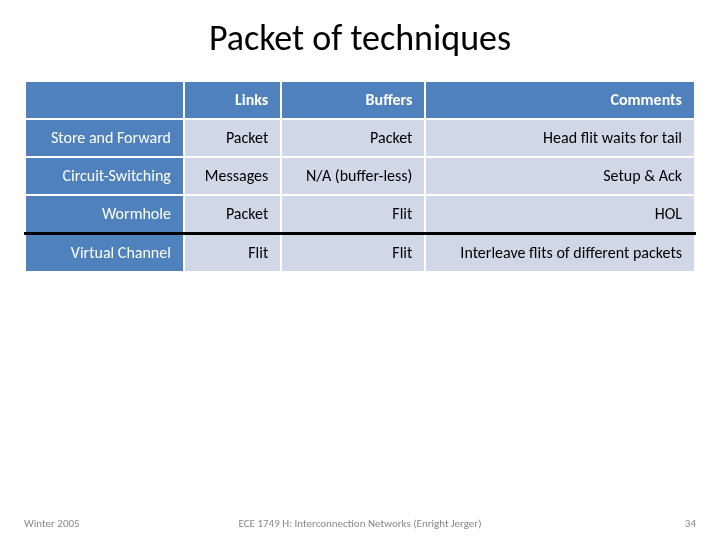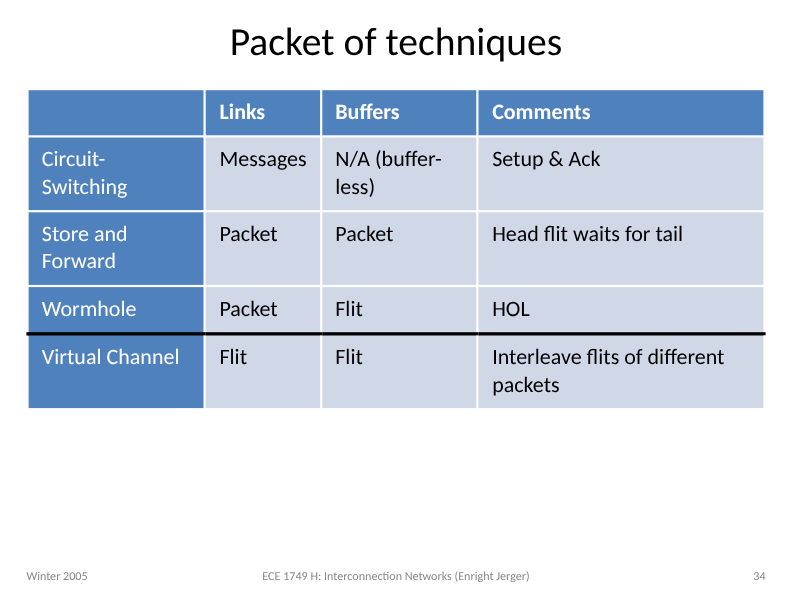--- a/index.html
+++ b/index.html
@@ -23,22 +23,22 @@
   .table-wrap {
     padding: 0 24px;
   }
   table {
     width: 100%;
     border-collapse: collapse;
     border: 2px solid #fff;
   }
   th, td {
     padding: 8px 12px;
-    text-align: left;
-    font-size: 20px;
+    text-align: right;
+    font-size: 16px;
     border: 2px solid #fff;
     vertical-align: top;
     line-height: 1.25;
   }
   thead th {
     background: #4f81bd;
     color: #fff;
     font-weight: 700;
   }
   thead th.first-col {
@@ -82,30 +82,30 @@
     <thead>
       <tr>
         <th class="first-col"></th>
         <th>Links</th>
         <th>Buffers</th>
         <th>Comments</th>
       </tr>
     </thead>
     <tbody>
       <tr>
+        <td class="first-col">Store and Forward</td>
+        <td>Packet</td>
+        <td>Packet</td>
+        <td>Head flit waits for tail</td>
+      </tr>
+      <tr>
         <td class="first-col">Circuit-Switching</td>
         <td>Messages</td>
         <td>N/A (buffer-less)</td>
         <td>Setup &amp; Ack</td>
-      </tr>
-      <tr>
-        <td class="first-col">Store and Forward</td>
-        <td>Packet</td>
-        <td>Packet</td>
-        <td>Head flit waits for tail</td>
       </tr>
       <tr>
         <td class="first-col">Wormhole</td>
         <td>Packet</td>
         <td>Flit</td>
         <td>HOL</td>
       </tr>
       <tr class="last-row">
         <td class="first-col">Virtual Channel</td>
         <td>Flit</td>

